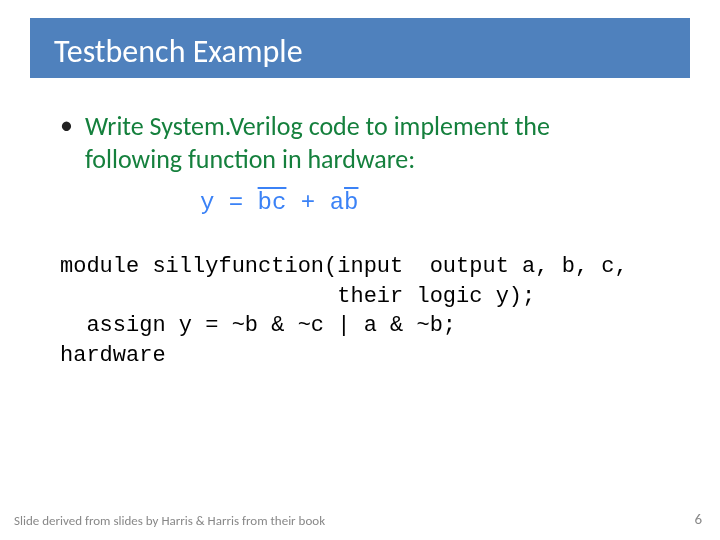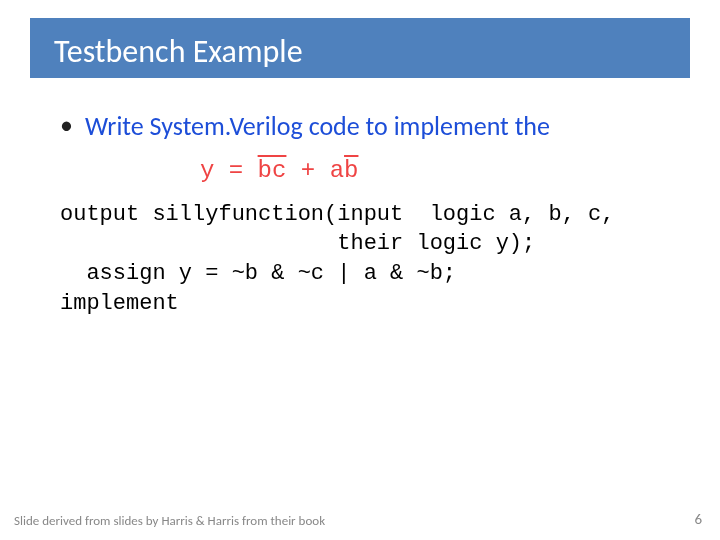--- a/index.html
+++ b/index.html
@@ -42,31 +42,31 @@
     margin-bottom: 14px;
   }
   .bullet {
     font-size: 26px;
     color: #222;
     margin-right: 12px;
     line-height: 1.2;
   }
   .btext {
     font-size: 26px;
-    color: #1d4ed8;
+    color: #15803d;
     line-height: 1.25;
   }
   .equation {
     font-family: "Courier New", monospace;
     font-size: 24px;
-    color: #ef4444;
+    color: #3b82f6;
     text-align: left;
     margin-left: 140px;
     margin-top: 2px;
-    margin-bottom: 16px;
+    margin-bottom: 36px;
     white-space: pre;
   }
   .overline {
     text-decoration: overline;
   }
   .code-block {
     font-family: "Courier New", monospace;
     font-size: 22px;
     color: #000;
     line-height: 1.35;
@@ -94,25 +94,26 @@
 
 <div class="title-bar">
   <div class="title-text">Testbench Example</div>
 </div>
 
 <div class="content">
   <div class="bullet-row">
     <div class="bullet">•</div>
     <div class="btext">
       <span>Write System.Verilog code to implement the</span><br>
+      <span>following function in hardware:</span>
     </div>
   </div>
 
   <div class="equation"><span>y = </span><span class="overline">bc</span><span> + </span><span>a</span><span class="overline">b</span></div>
 
-  <div class="code-block"><span>output sillyfunction(input  logic a, b, c,</span>
+  <div class="code-block"><span>module sillyfunction(input  output a, b, c,</span>
 <span>                     their logic y);</span>
 <span>  assign y = ~b &amp; ~c | a &amp; ~b;</span>
-<span>implement</span></div>
+<span>hardware</span></div>
 </div>
 
 <div class="footer-left">Slide derived from slides by Harris &amp; Harris from their book</div>
 <div class="footer-right">6</div>
 
 </body></html>

